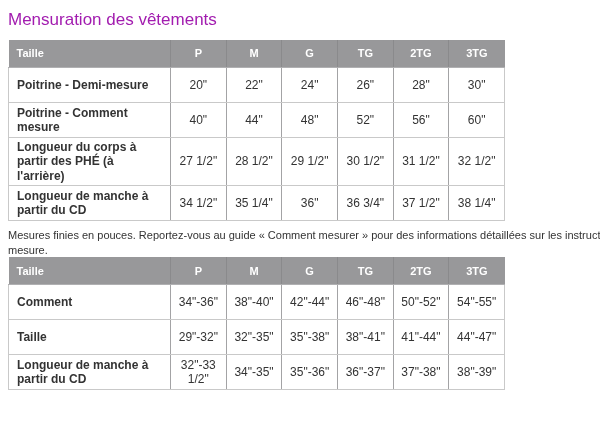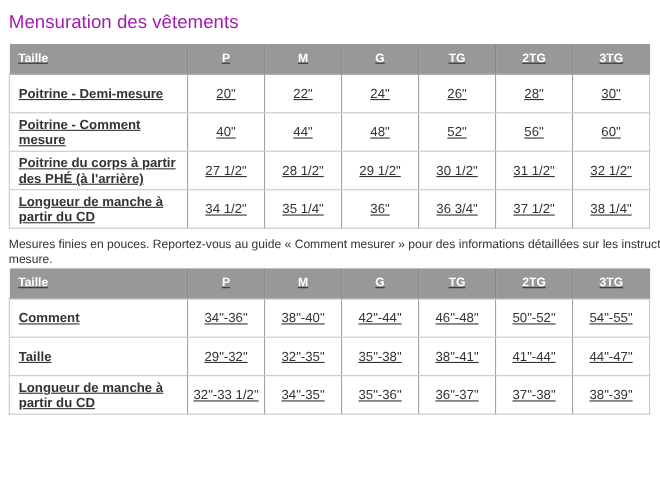--- a/index.html
+++ b/index.html
@@ -18,22 +18,21 @@
     font-weight: 400;
     color: #a21caf;
     margin: 0 0 10px 0;
     line-height: 1.15;
   }
   h1.second { margin: 12px 0 13px 0; }
 
   table.t {
     border-collapse: collapse;
     table-layout: fixed;
-    width: 583px;
-    text-decoration: underline;
+    width: 497px;
   }
   .t thead th {
     background: #98989a;
     color: #ffffff;
     font-size: 11px;
     font-weight: 700;
     height: 28px;
     text-align: center;
     padding: 0 4px;
     border-right: 1px solid #8a8a8c;
@@ -109,21 +108,21 @@
         <tr>
           <td class="rowlabel">Poitrine - Comment mesure</td>
           <td>40"</td>
           <td>44"</td>
           <td>48"</td>
           <td>52"</td>
           <td>56"</td>
           <td>60"</td>
         </tr>
         <tr>
-          <td class="rowlabel">Poitrine du corps à partir des PHÉ (à l'arrière)</td>
+          <td class="rowlabel">Longueur du corps à partir des PHÉ (à l'arrière)</td>
           <td>27 1/2"</td>
           <td>28 1/2"</td>
           <td>29 1/2"</td>
           <td>30 1/2"</td>
           <td>31 1/2"</td>
           <td>32 1/2"</td>
         </tr>
         <tr>
           <td class="rowlabel">Longueur de manche à partir du CD</td>
           <td>34 1/2"</td>

